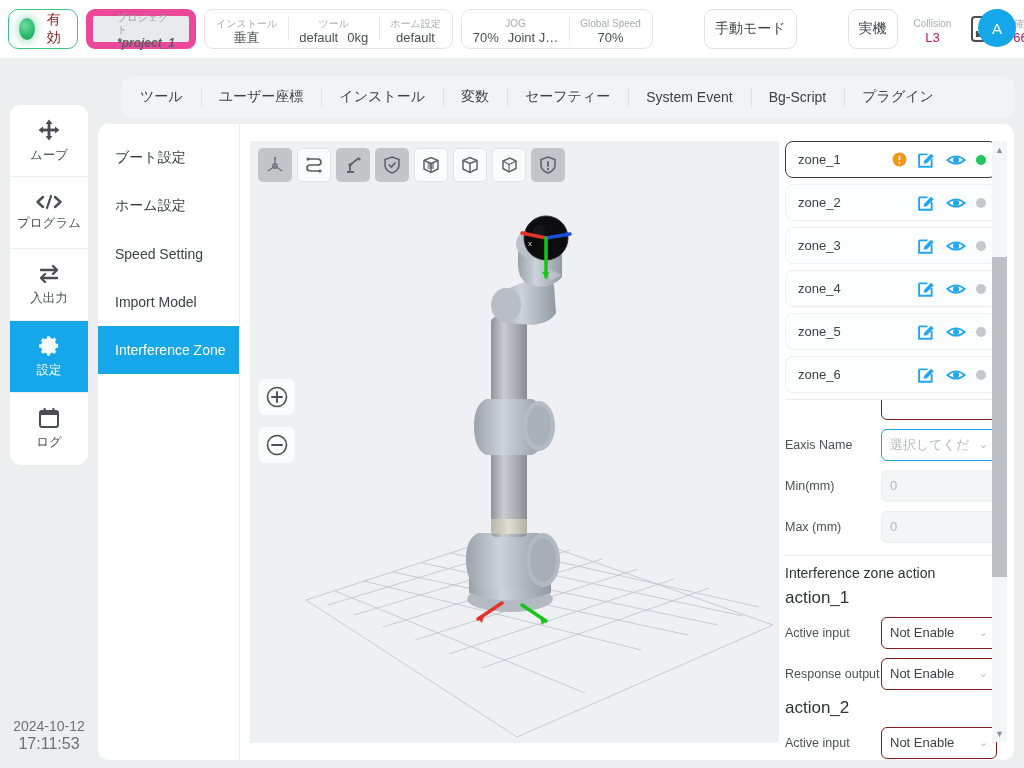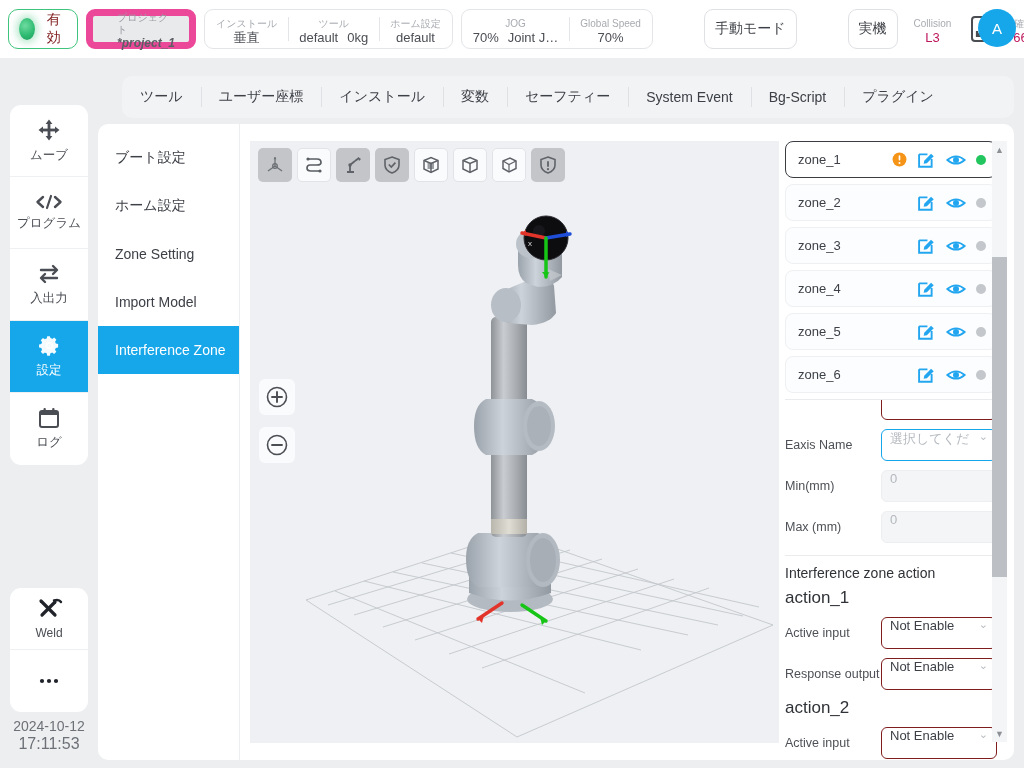--- a/index.html
+++ b/index.html
@@ -178,21 +178,21 @@
 
   .panel-div { width: 212px; height: 1px; background: #e9ebed; margin: 2px 0 0 0; }
 
   .form {
     position: relative; width: 212px; margin-top: 0;
   }
   .frow { display: flex; align-items: center; height: 41px; }
   .flabel { font-size: 12.5px; color: #4d5056; width: 96px; flex: none; }
   .fctl {
     flex: 1; height: 32px; border-radius: 6px; background: #f3f5f7;
-    border: 1px solid #eceef0; display: flex; align-items: flex-start;
+    border: 1px solid #eceef0; display: flex; align-items: center;
     padding: 0 8px; font-size: 13px; color: #b4b8bd;
   }
   .fctl.focus { border: 1px solid #16a7ea; background: #fff; }
   .fctl.sel-white { background: #fff; border: 1px solid #7f1d1d; color: #3d4047; }
   .fctl .cv { flex: 1; white-space: nowrap; overflow: hidden; }
   .chev { color: #b8bcc1; font-size: 11px; margin-left: 4px; }
   .sect-title { font-size: 14px; color: #2f3237; margin: 9px 0 7px 0; }
   .sub-title { font-size: 17px; color: #2f3237; margin: 4px 0 4px 0; }
   .hr { height: 1px; background: #e9ebed; margin: 8px 0 0 0; }
 
@@ -335,37 +335,20 @@
       <svg width="22" height="22" viewBox="0 0 22 22">
         <rect x="2" y="4" width="18" height="16" rx="2" fill="none" stroke="currentColor" stroke-width="2"></rect>
         <rect x="2" y="4" width="18" height="4" fill="currentColor"></rect>
         <rect x="5.5" y="1" width="2.3" height="5" rx="1" fill="currentColor"></rect>
         <rect x="14.2" y="1" width="2.3" height="5" rx="1" fill="currentColor"></rect>
       </svg>
       <div class="lbl">ログ</div>
     </div>
   </div>
 
-  <div class="rail2">
-    <div class="rail-item">
-      <svg width="28" height="24" viewBox="0 0 28 24">
-        <path d="M6 4 L20 18" stroke="#20232a" stroke-width="3.2" stroke-linecap="round"></path>
-        <path d="M20 5 L7 18" stroke="#20232a" stroke-width="3.2" stroke-linecap="round"></path>
-        <path d="M19 3.5 Q24 2 26 5" fill="none" stroke="#20232a" stroke-width="2.4" stroke-linecap="round"></path>
-      </svg>
-      <div class="lbl">Weld</div>
-    </div>
-    <div class="rail-item">
-      <svg width="24" height="8" viewBox="0 0 24 8">
-        <circle cx="5" cy="4" r="2.1" fill="#20232a"></circle>
-        <circle cx="12" cy="4" r="2.1" fill="#20232a"></circle>
-        <circle cx="19" cy="4" r="2.1" fill="#20232a"></circle>
-      </svg>
-    </div>
-  </div>
 
   <div class="clock">
     <div class="d">2024-10-12</div>
     <div class="t">17:11:53</div>
   </div>
 
   <div class="tabbar">
     <div class="tab">ツール</div>
     <div class="tab">ユーザー座標</div>
     <div class="tab">インストール</div>
@@ -374,21 +357,21 @@
     <div class="tab">System Event</div>
     <div class="tab">Bg-Script</div>
     <div class="tab">プラグイン</div>
   </div>
 
   <div class="main">
 
     <div class="submenu">
       <div class="submenu-item">ブート設定</div>
       <div class="submenu-item">ホーム設定</div>
-      <div class="submenu-item">Zone Setting</div>
+      <div class="submenu-item">Speed Setting</div>
       <div class="submenu-item">Import Model</div>
       <div class="submenu-item active">Interference Zone</div>
     </div>
 
     <div class="viewport">
 
       <svg class="grid-svg" width="529" height="602" viewBox="0 0 529 602">
         <g stroke="#c3c6cb" stroke-width="0.9" fill="none">
           <path d="M56 459 L262 392 L523 484 L267 596 Z"></path>
           <path d="M85 450 L335 552"></path>

